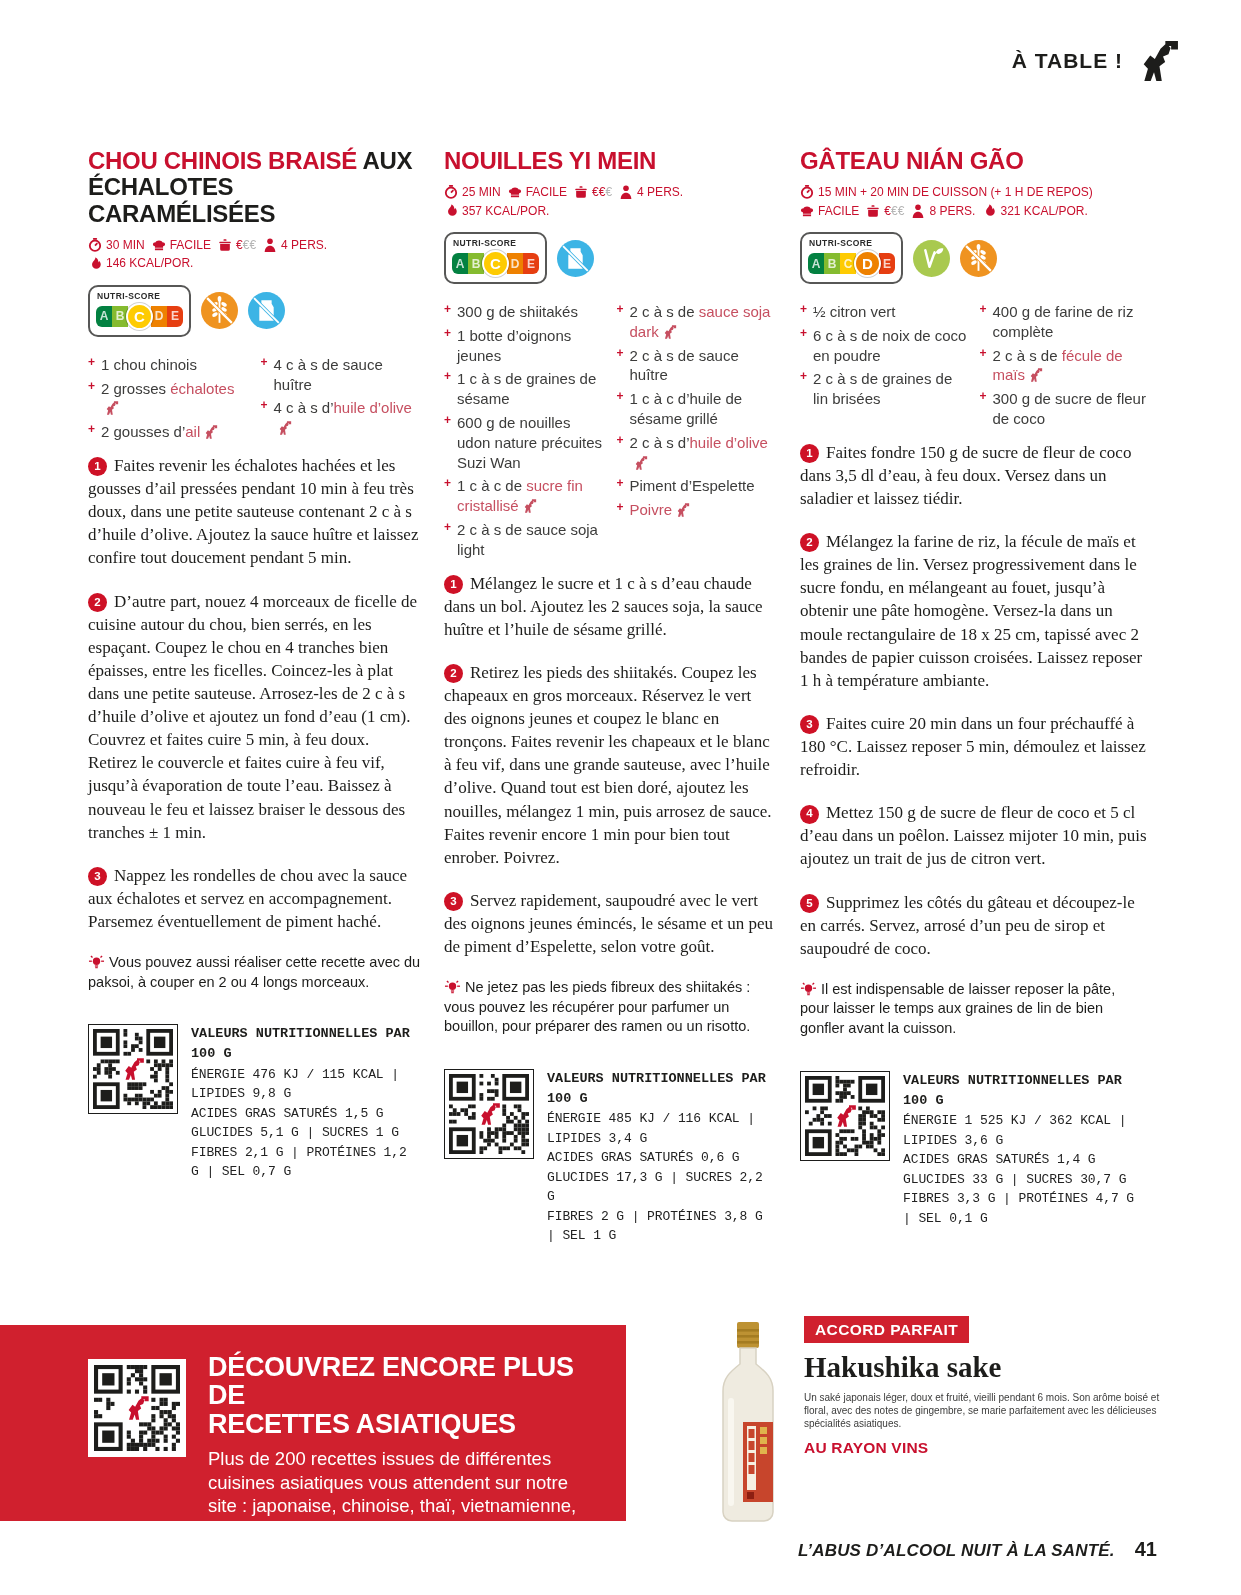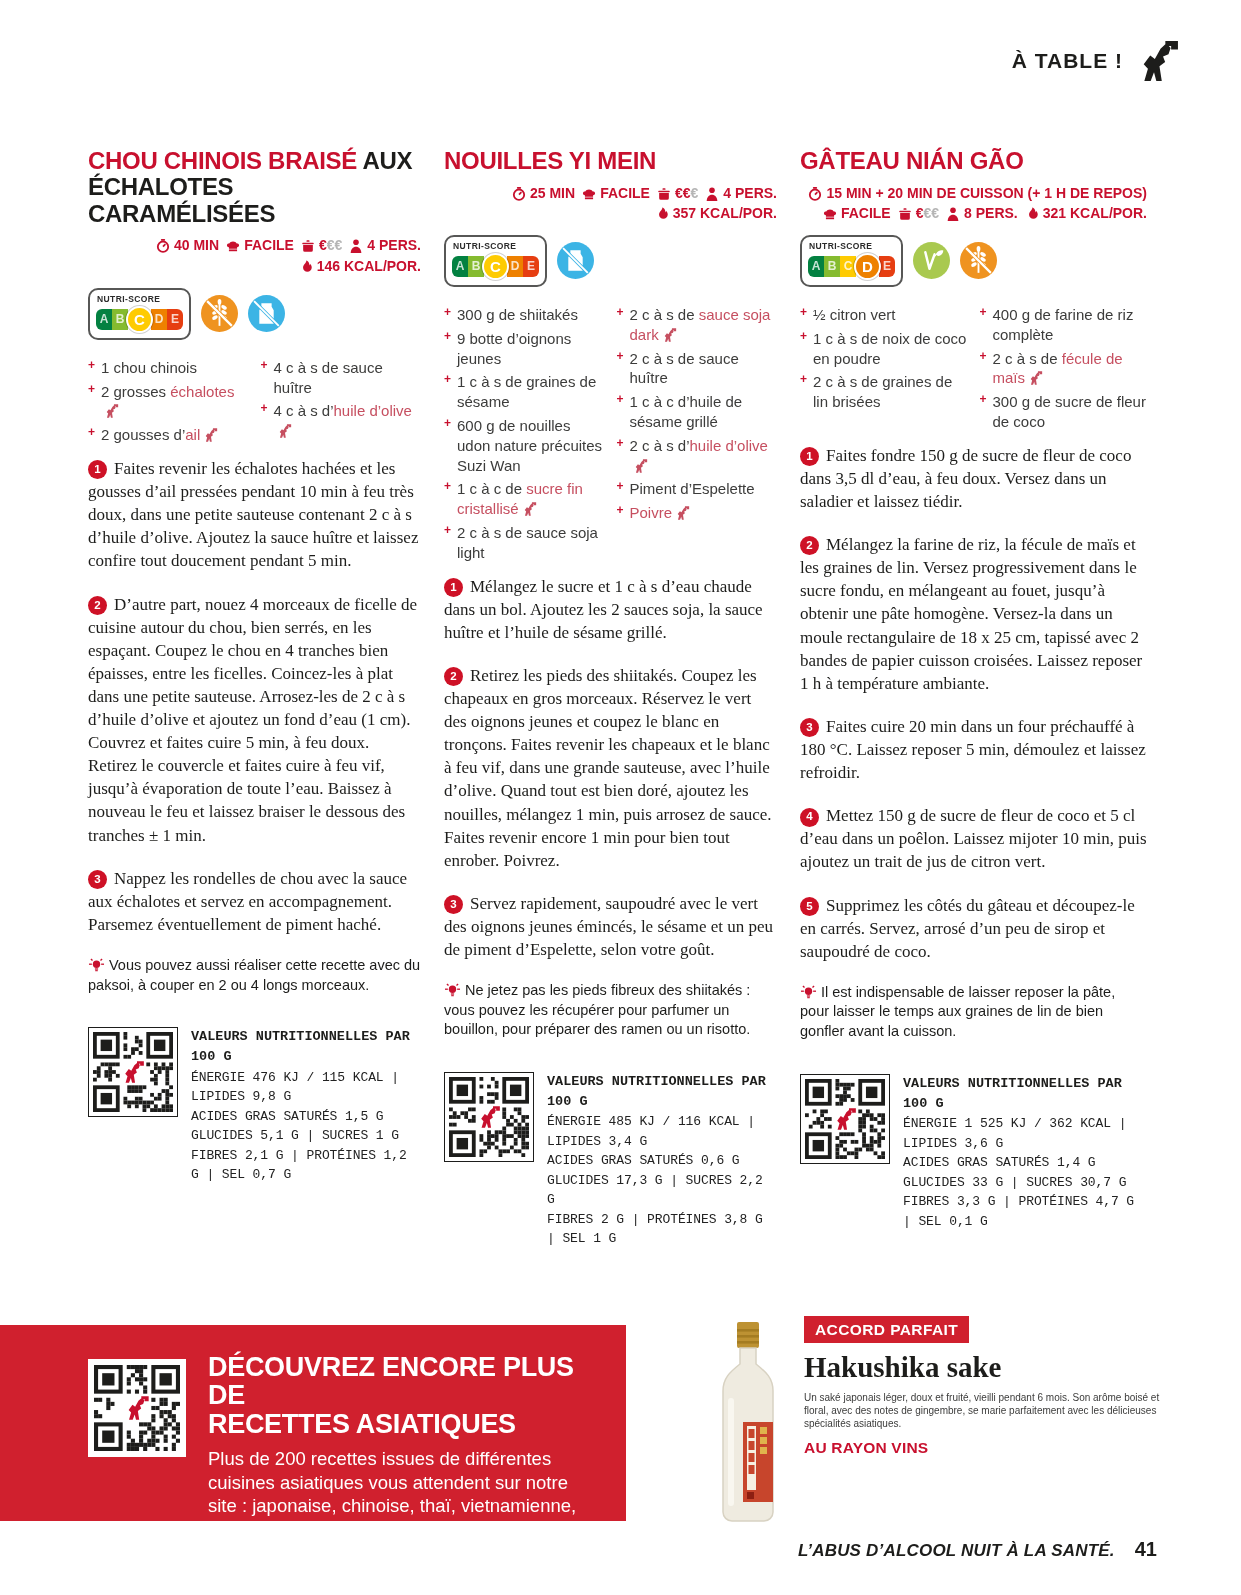--- a/index.html
+++ b/index.html
@@ -23,21 +23,21 @@
   .header-lion svg{width:46px;height:42px;color:var(--ink);}
 
   
   .columns{position:absolute;top:148px;left:88px;display:flex;gap:23px;}
   .recipe-col{width:333px;}
   .recipe-col.wide{width:347px;}
 
   .recipe-title{font-size:24px;line-height:1.1;font-weight:bold;letter-spacing:-0.3px;margin:0 0 10px;color:var(--ink);}
   .recipe-title .red{color:var(--red);}
 
-  .meta{display:flex;flex-wrap:wrap;align-items:center;column-gap:7px;row-gap:4px;color:var(--red);font-weight:bold;font-size:14px;justify-content:flex-end;}
+  .meta{display:flex;flex-wrap:wrap;align-items:center;column-gap:7px;row-gap:4px;color:var(--red);font-weight:normal;font-size:12px;}
   .meta-item{display:inline-flex;align-items:center;gap:4px;white-space:nowrap;}
   .meta-item .icon svg{width:14px;height:14px;color:var(--red);}
   .euro.gray{color:var(--gray-euro);}
 
   .badges{display:flex;align-items:center;gap:10px;margin:14px 0 18px;}
   .nutriscore{border:2px solid #575756;border-radius:10px;padding:4px 6px 5px;background:#fff;display:inline-block;}
   .ns-label{font-size:8.5px;font-weight:bold;letter-spacing:0.4px;color:#2b2b2b;margin:0 0 2px 1px;}
   .ns-row{display:flex;align-items:center;}
   .ns-seg{width:16px;height:21px;display:flex;align-items:center;justify-content:center;color:rgba(255,255,255,0.78);font-weight:bold;font-size:12px;}
   .ns-seg.first{border-radius:6px 0 0 6px;}
@@ -103,21 +103,21 @@
 <main class="columns">
   <section class="recipe-col">
       <h2 class="recipe-title"><span class="red">CHOU CHINOIS BRAISÉ </span><span class="">AUX ÉCHALOTES CARAMÉLISÉES</span></h2>
       <div class="meta">
         <span class="meta-item">
           <span class="icon "><svg viewBox="0 0 20 20">
               <rect x="7" y="0" width="6" height="2.6" rx="1" fill="currentColor"></rect>
               <circle cx="10" cy="11" r="7.4" fill="none" stroke="currentColor" stroke-width="2.6"></circle>
               <path d="M10 11 L13.4 7.4" stroke="currentColor" stroke-width="2.4" fill="none"></path>
             </svg></span>
-          <span>40 MIN</span>
+          <span>30 MIN</span>
         </span>
         <span class="meta-item">
           <span class="icon "><svg viewBox="0 0 22 18">
               <path fill="currentColor" d="M4.6 10.8C2.5 10.8 1 9 1.6 7.1c.5-1.5 2-2.3 3.5-2C6 3.2 8.3 2 11 2s5 1.2 5.9 3.1c1.5-.3 3 .5 3.5 2 .6 1.9-.9 3.7-3 3.7v2.4H4.6z"></path>
               <rect x="4.6" y="14.4" width="12.8" height="2.8" fill="currentColor"></rect>
             </svg></span>
           <span>FACILE</span>
         </span>
         <span class="meta-item">
           <span class="icon "><svg viewBox="0 0 22 20">
@@ -383,21 +383,21 @@
         <span class="icon diet-icon"><svg viewBox="0 0 36 36">
             <circle cx="18" cy="18" r="18" fill="#3cb4e5"></circle>
             <path fill="#fff" d="M13 8h10v3.4l2 3.4V28H11V14.8l2-3.4z"></path>
             <rect x="16.2" y="1" width="3.4" height="34" fill="#3cb4e5" transform="rotate(-45 18 18)"></rect>
             <rect x="17" y="1" width="1.8" height="34" fill="#fff" transform="rotate(-45 18 18)"></rect>
           </svg></span>
       </div>
       <div class="ingredients">
         <ul>
           <li><span>300 g de shiitakés</span></li>
-          <li><span>9 botte d’oignons jeunes</span></li>
+          <li><span>1 botte d’oignons jeunes</span></li>
           <li><span>1 c à s de graines de sésame</span></li>
           <li><span>600 g de nouilles udon nature précuites Suzi Wan</span></li>
           <li><span>1 c à c de </span><span class="ing-red">sucre fin cristallisé</span><span class="icon ing-lion"><svg viewBox="0 0 40 40" xmlns="http://www.w3.org/2000/svg">
                 <path d="M27 1 L39 1 L39 9 L32.5 9 L32.5 5.6 L27 5.6 Z M7 39 L10.4 27.4 L6.4 23.2 L12.6 14.8 L17 18 L22.4 8.4 L28 3.2 L32 7.6 L30 13.6 L24.8 15.6 L26.8 21 L21.4 25 L23.6 39 L18.4 39 L16.2 30.6 L13 39 Z" fill="currentColor"></path>
               </svg></span></li>
           <li><span>2 c à s de sauce soja light</span></li>
         </ul>
         <ul>
           <li><span>2 c à s de </span><span class="ing-red">sauce soja dark</span><span class="icon ing-lion"><svg viewBox="0 0 40 40" xmlns="http://www.w3.org/2000/svg">
                 <path d="M27 1 L39 1 L39 9 L32.5 9 L32.5 5.6 L27 5.6 Z M7 39 L10.4 27.4 L6.4 23.2 L12.6 14.8 L17 18 L22.4 8.4 L28 3.2 L32 7.6 L30 13.6 L24.8 15.6 L26.8 21 L21.4 25 L23.6 39 L18.4 39 L16.2 30.6 L13 39 Z" fill="currentColor"></path>
@@ -619,21 +619,21 @@
               <ellipse cx="22.4" cy="22" rx="3" ry="1.8" transform="rotate(32 22.4 22)"></ellipse>
               <ellipse cx="18" cy="6.6" rx="1.8" ry="2.8"></ellipse>
             </g>
             <rect x="16.2" y="1" width="3.6" height="34" fill="#ef9320" transform="rotate(-45 18 18)"></rect>
             <rect x="16.9" y="1" width="2.2" height="34" fill="#fff" transform="rotate(-45 18 18)"></rect>
           </svg></span>
       </div>
       <div class="ingredients">
         <ul>
           <li><span>½ citron vert</span></li>
-          <li><span>1 c à s de noix de coco en poudre</span></li>
+          <li><span>6 c à s de noix de coco en poudre</span></li>
           <li><span>2 c à s de graines de lin brisées</span></li>
         </ul>
         <ul>
           <li><span>400 g de farine de riz complète</span></li>
           <li><span>2 c à s de </span><span class="ing-red">fécule de maïs</span><span class="icon ing-lion"><svg viewBox="0 0 40 40" xmlns="http://www.w3.org/2000/svg">
                 <path d="M27 1 L39 1 L39 9 L32.5 9 L32.5 5.6 L27 5.6 Z M7 39 L10.4 27.4 L6.4 23.2 L12.6 14.8 L17 18 L22.4 8.4 L28 3.2 L32 7.6 L30 13.6 L24.8 15.6 L26.8 21 L21.4 25 L23.6 39 L18.4 39 L16.2 30.6 L13 39 Z" fill="currentColor"></path>
               </svg></span></li>
           <li><span>300 g de sucre de fleur de coco</span></li>
         </ul>
       </div>

